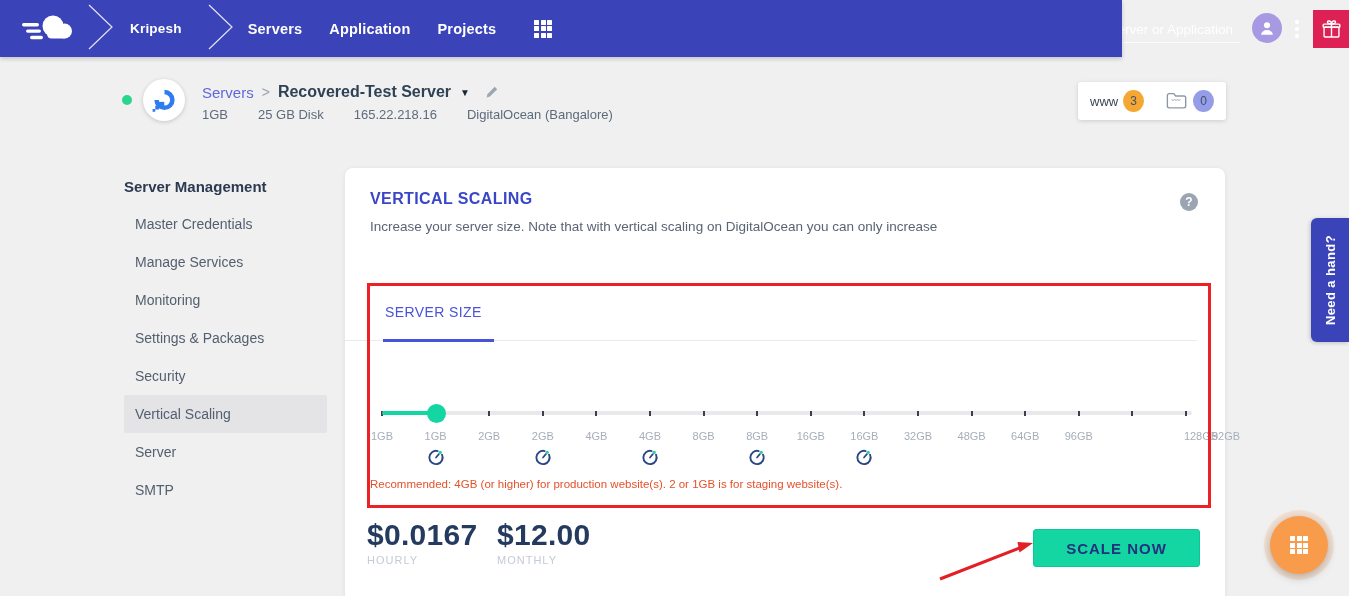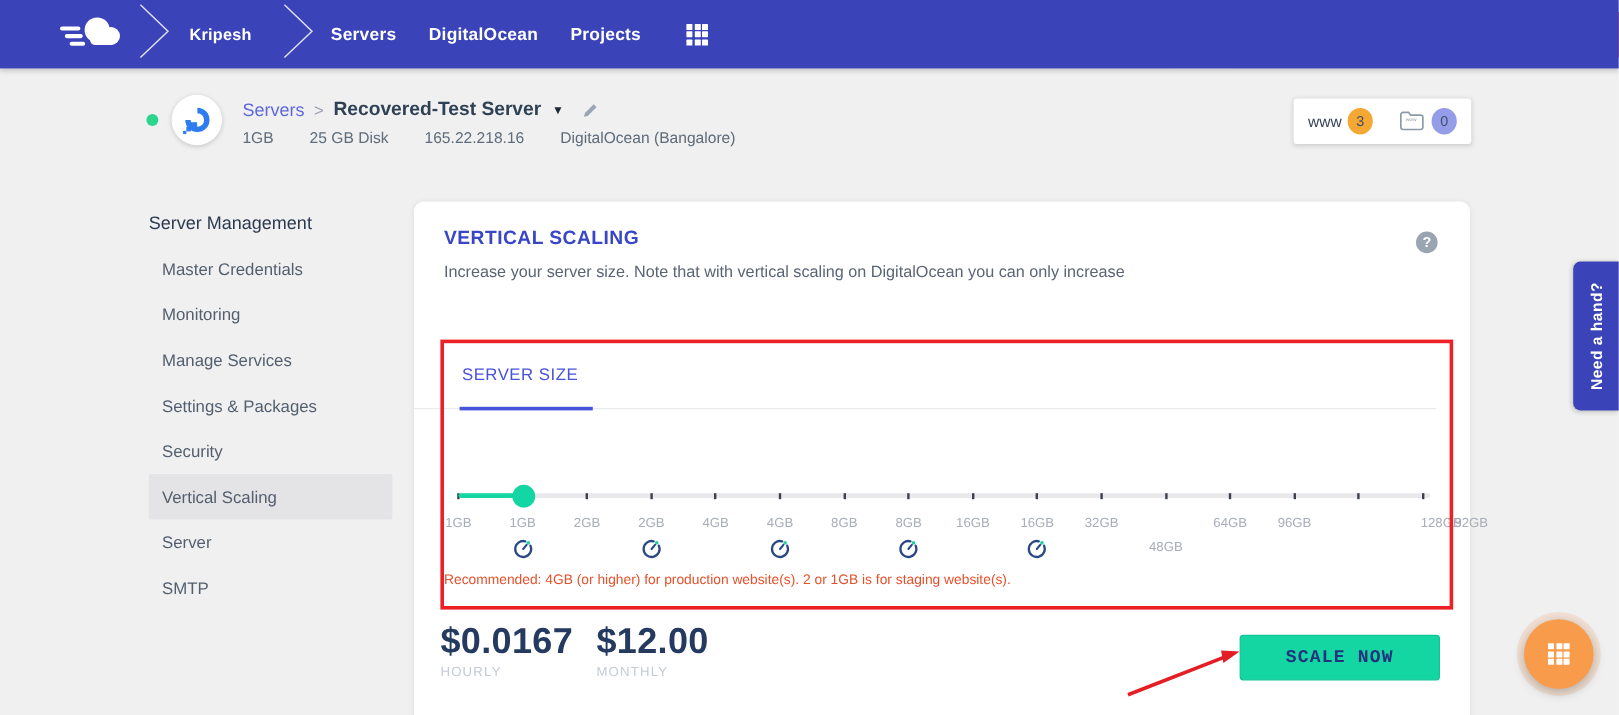--- a/index.html
+++ b/index.html
@@ -7,22 +7,22 @@
     --heading-blue:#3a46c8; --tab-blue:#4753d8; --price-navy:#243a5e;
     --fab-orange:#f89c4b; --gift-red:#dd2154; --avatar-purple:#a79ae2;
     --badge-orange:#f5a733; --badge-purple:#959ce8; --status-green:#2bd58e;
     --do-blue:#2e7cf0; --recommend-orange:#e4512b; --gauge-navy:#2b4886;
   }
   *{margin:0;padding:0;box-sizing:border-box;}
   html,body{width:1349px;height:596px;overflow:hidden;}
   body{position:relative;background:#f0f0f1;font-family:"Liberation Sans",sans-serif;}
 
   
-  .topbar{position:absolute;left:0;top:0;width:1349px;height:57px;background:var(--brand-blue);
-    display:flex;align-items:center;box-shadow:0 2px 4px rgba(0,0,0,.18);z-index:20;padding-left:28px;}
+  .topbar{position:absolute;left:0;top:0;width:1122px;height:57px;background:var(--brand-blue);
+    display:flex;align-items:center;box-shadow:0 2px 4px rgba(0,0,0,.18);z-index:20;}
   .logo{margin-left:22px;flex:none;}
   .tb-chev{flex:none;}
   .account-name{margin-left:16px;color:#fff;font-size:13.5px;font-weight:bold;letter-spacing:.2px;}
   .nav{display:flex;gap:27px;margin-left:14px;}
   .nav-item{color:#fff;font-size:14.5px;font-weight:bold;letter-spacing:.2px;cursor:pointer;}
   .grid-icon{margin-left:38px;display:grid;grid-template-columns:repeat(3,5px);grid-template-rows:repeat(3,5px);gap:1.5px;}
   .grid-icon i{background:#fff;border-radius:.5px;}
   .plus-tile{position:absolute;left:977px;top:8px;width:48px;height:49px;background:#fff;
     display:flex;align-items:center;justify-content:center;font-size:27px;color:#1c2430;cursor:pointer;}
   .search-wrap{position:absolute;left:1038px;top:17px;width:202px;height:26px;display:flex;align-items:center;
@@ -53,21 +53,21 @@
     box-shadow:0 1px 4px rgba(0,0,0,.15);display:flex;align-items:center;padding:0 12px;}
   .www-label{color:#3a4656;font-size:13px;}
   .count-bubble{width:22px;height:22px;border-radius:50%;display:flex;align-items:center;justify-content:center;
     font-size:12px;color:#42506b;margin-left:5px;cursor:pointer;}
   .bubble-orange{background:var(--badge-orange);}
   .bubble-purple{background:var(--badge-purple);}
   .folder-ic{margin-left:22px;display:flex;}
 
   
   .sidebar{position:absolute;left:124px;top:167px;width:203px;}
-  .sb-title{height:38px;display:flex;align-items:center;font-size:15px;font-weight:normal;color:#2c3950;}
+  .sb-title{height:38px;display:flex;align-items:center;font-size:15px;font-weight:bold;color:#2c3950;}
   .sb-item{height:38px;display:flex;align-items:center;padding-left:11px;font-size:14px;color:#535f6e;cursor:pointer;border-radius:2px;}
   .sb-item.active{background:#e4e4e7;}
 
   
   .card{position:absolute;left:345px;top:168px;width:880px;height:470px;background:#fff;border-radius:8px;
     box-shadow:0 1px 5px rgba(0,0,0,.08);}
   .card-title{position:absolute;left:25px;top:22px;font-size:16px;font-weight:bold;letter-spacing:.4px;color:var(--heading-blue);}
   .help-circle{position:absolute;left:835px;top:25px;width:18px;height:18px;border-radius:50%;background:#9aa5b1;
     color:#fff;font-size:12px;font-weight:bold;display:flex;align-items:center;justify-content:center;cursor:pointer;}
   .card-desc{position:absolute;left:25px;top:46px;font-size:13.5px;line-height:26px;color:#5a6474;}
@@ -85,21 +85,21 @@
     transform:translateX(-9px);z-index:3;pointer-events:auto;cursor:pointer;}
   .stop-label{position:absolute;top:262px;transform:translateX(-50%);font-size:11px;color:#a6aeb8;white-space:nowrap;}
   .gauge{position:absolute;top:280px;transform:translateX(-50%);width:19px;height:19px;}
   .recommend{position:absolute;left:25px;top:310px;font-size:11.5px;color:var(--recommend-orange);}
 
   .price-block{position:absolute;top:350px;}
   .price-val{font-size:30px;font-weight:bold;color:var(--price-navy);letter-spacing:.3px;}
   .price-unit{font-size:11px;letter-spacing:1px;color:#c4cbd4;margin-top:2px;}
   .scale-btn{position:absolute;left:688px;top:361px;width:167px;height:38px;background:var(--accent-green);
     border:1px solid #0fc598;border-radius:3px;color:#23317e;font-size:15px;font-weight:bold;letter-spacing:1px;
-    display:flex;align-items:center;justify-content:center;cursor:pointer;font-family:Liberation Mono, monospace;}
+    display:flex;align-items:center;justify-content:center;cursor:pointer;}
 
   
   .red-box{position:absolute;left:367px;top:283px;width:844px;height:225px;border:3px solid var(--alert-red);
     z-index:30;pointer-events:none;}
   .red-arrow{position:absolute;left:930px;top:531px;z-index:31;pointer-events:none;}
   .help-tab{position:absolute;right:0;top:218px;width:38px;height:124px;background:var(--brand-blue);
     border-radius:6px 0 0 6px;display:flex;align-items:center;justify-content:center;cursor:pointer;z-index:25;
     box-shadow:-1px 1px 4px rgba(0,0,0,.2);}
   .help-tab span{writing-mode:vertical-rl;transform:rotate(180deg);color:#fff;font-size:13px;font-weight:bold;letter-spacing:.4px;}
   .fab{position:absolute;left:1270px;top:516px;width:58px;height:58px;border-radius:50%;background:var(--fab-orange);
@@ -130,21 +130,21 @@
       </svg>
   </span>
   <span class="account-name">Kripesh</span>
   <span class="tb-chev" style="margin-left:26px;">
     <svg width="26" height="46" viewBox="0 0 26 46">
         <polyline points="1,1 24,23 1,45" fill="none" stroke="rgba(255,255,255,.85)" stroke-width="1.2"></polyline>
       </svg>
   </span>
   <div class="nav">
       <div class="nav-item">Servers</div>
-      <div class="nav-item">DigitalOcean</div>
+      <div class="nav-item">Application</div>
       <div class="nav-item">Projects</div>
     </div>
   <span class="grid-icon">
     <i></i>
       <i></i>
       <i></i>
       <i></i>
       <i></i>
       <i></i>
       <i></i>
@@ -222,22 +222,22 @@
         <text x="6" y="10" font-size="4.5" fill="#8e99a6" font-family="Liberation Sans, sans-serif">www</text>
       </svg>
   </span>
   <span class="count-bubble bubble-purple">0</span>
 </div>
 
 <div class="sidebar">
   <div class="sb-title">Server Management</div>
   <div id="sb-items">
       <div class="sb-item">Master Credentials</div>
+      <div class="sb-item">Manage Services</div>
       <div class="sb-item">Monitoring</div>
-      <div class="sb-item">Manage Services</div>
       <div class="sb-item">Settings &amp; Packages</div>
       <div class="sb-item">Security</div>
       <div class="sb-item active">Vertical Scaling</div>
       <div class="sb-item">Server</div>
       <div class="sb-item">SMTP</div>
     </div>
 </div>
 
 <div class="card">
   <div class="card-title">VERTICAL SCALING</div>
@@ -293,21 +293,21 @@
       <div class="tick" style="left: 519.4px;"></div>
       <div class="stop-label" style="left: 519.4px;">16GB</div>
       <div class="gauge" style="left: 519.4px;"><svg width="19" height="19" viewBox="0 0 20 20">
           <path d="M16.34,7.04 A7,7 0 1 1 11.81,3.24" fill="none" stroke="#2b4886" stroke-width="2" stroke-linecap="round"></path>
           <circle cx="14.5" cy="4.6" r="1.6" fill="#1fd3a0"></circle>
           <line x1="10" y1="10" x2="13" y2="6.4" stroke="#2b4886" stroke-width="1.8" stroke-linecap="round"></line>
         </svg></div>
       <div class="tick" style="left: 573px;"></div>
       <div class="stop-label" style="left: 573px;">32GB</div>
       <div class="tick" style="left: 626.6px;"></div>
-      <div class="stop-label" style="left: 626.6px; margin-top: 20px;">48GB</div>
+      <div class="stop-label" style="left: 626.6px;">48GB</div>
       <div class="tick" style="left: 680.2px;"></div>
       <div class="stop-label" style="left: 680.2px;">64GB</div>
       <div class="tick" style="left: 733.8px;"></div>
       <div class="stop-label" style="left: 733.8px;">96GB</div>
       <div class="tick" style="left: 787.4px;"></div>
       <div class="stop-label" style="left: 808px; margin-left: 48px;">128GB</div>
       <div class="tick" style="left: 841px;"></div>
       <div class="stop-label" style="left: 841px; margin-left: 37px;">192GB</div>
       <div class="handle" style="left: 90.6px;"></div>
     </div>

